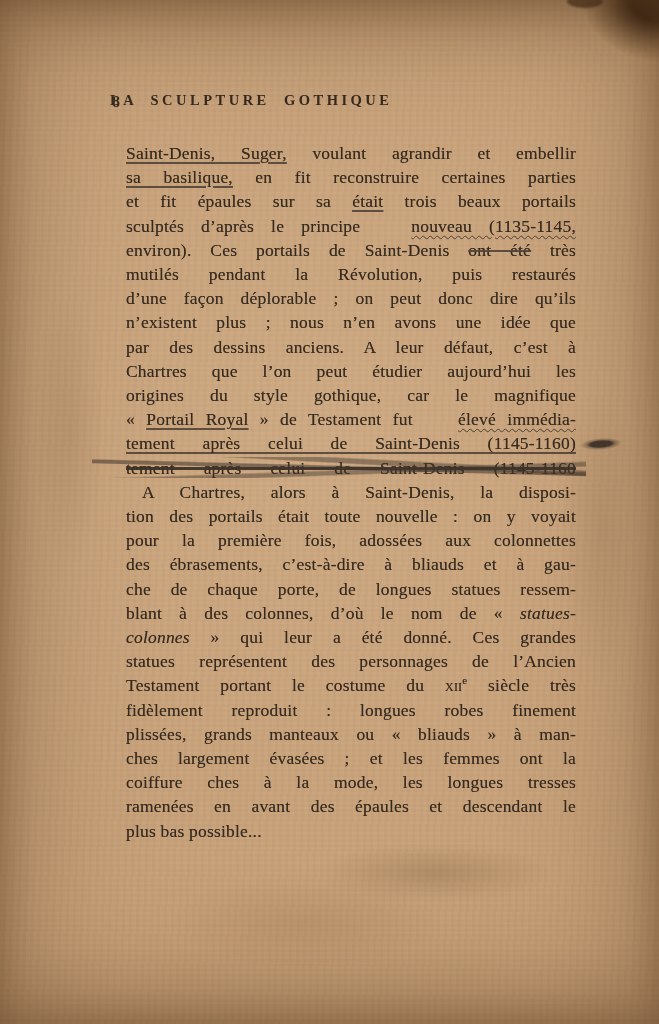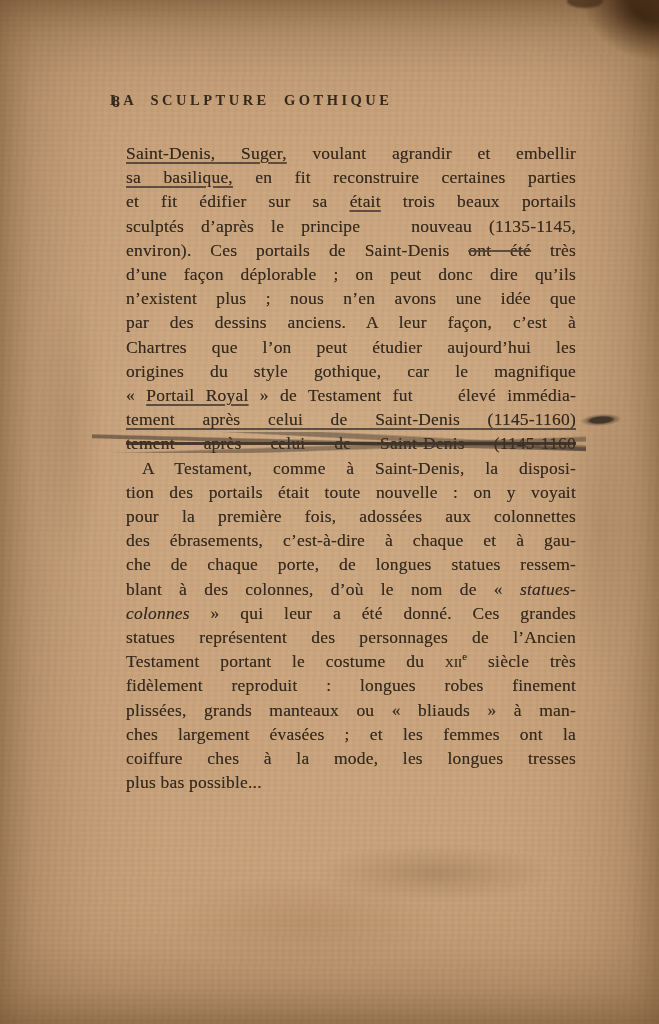--- a/index.html
+++ b/index.html
@@ -36,21 +36,21 @@
   .pnum { position:absolute; left:2px; top:1px; font-size:16px; font-weight:700; letter-spacing:1px; }
   .rtitle { display:block; text-align:left; font-size:14.5px; font-weight:700; letter-spacing:3.5px; word-spacing:7px; }
 
   .body { position:absolute; left:126px; top:141px; width:450px; }
   .line { position:relative; font-size:17.5px; line-height:24.2px; letter-spacing:.2px;
     text-align:justify; text-align-last:justify; text-shadow:0 0 .4px rgba(53,42,31,.55); }
   .line.no-just { text-align-last:left; }
   .line.indent { text-indent:16px; }
 
   .m-u { text-decoration: underline; text-decoration-color: rgba(86,73,60,.8); text-decoration-thickness:1.7px; text-underline-offset:3px; }
-  .m-wavy { text-decoration-style: wavy; text-decoration-color: rgba(86,73,60,.7); text-decoration-thickness:1.3px; text-underline-offset:3px;margin-left:34px; }
+  .m-wavy { text-decoration: underline; text-decoration-style: wavy; text-decoration-color: rgba(86,73,60,.7); text-decoration-thickness:1.3px; text-underline-offset:3px;margin-left:34px; }
   .m-pstrike { text-decoration: line-through; text-decoration-color: rgba(86,73,60,.8); text-decoration-thickness:1.7px; }
   .m-xstrike { text-decoration: line-through; text-decoration-color: rgba(60,49,40,.85); text-decoration-thickness:3px; }
   .m-i { font-style: italic; }
   .m-sc { font-variant: small-caps; }
   .m-sup { vertical-align: super; font-size:.62em; line-height:0; }
 
   .scribble-overlay { position:absolute; left:-34px; right:-10px; top:1px; height:21px; pointer-events:none;
     background:
       linear-gradient(1.5deg, transparent 42%, rgba(64,53,44,.55) 45% 53%, transparent 57%),
       linear-gradient(-2deg, transparent 28%, rgba(64,53,44,.45) 32% 40%, transparent 45%),
@@ -73,42 +73,44 @@
 
   <header class="header">
     <span class="pnum">8</span>
     <span class="rtitle">LA SCULPTURE GOTHIQUE</span>
   </header>
 
   <main class="body">
     <div class="text">
         <div class="line"><span class="m-u">Saint-Denis, Suger,</span><span> voulant agrandir et embellir</span></div>
         <div class="line"><span class="m-u">sa basilique,</span><span> en fit reconstruire certaines parties</span></div>
-        <div class="line"><span>et fit édifier sur sa </span><span class="m-u">était</span><span> trois beaux portails</span></div>
+        <div class="line"><span>et fit épaules sur sa </span><span class="m-u">était</span><span> trois beaux portails</span></div>
         <div class="line"><span>sculptés d’après le principe </span><span class="m-wavy">nouveau (1135-1145,</span></div>
         <div class="line"><span>environ). Ces portails de Saint-Denis </span><span class="m-pstrike">ont été</span><span> très</span></div>
+        <div class="line"><span>mutilés pendant la Révolution, puis restaurés</span></div>
         <div class="line"><span>d’une façon déplorable ; on peut donc dire qu’ils</span></div>
         <div class="line"><span>n’existent plus ; nous n’en avons une idée que</span></div>
-        <div class="line"><span>par des dessins anciens. A leur façon, c’est à</span></div>
+        <div class="line"><span>par des dessins anciens. A leur défaut, c’est à</span></div>
         <div class="line"><span>Chartres que l’on peut étudier aujourd’hui les</span></div>
         <div class="line"><span>origines du style gothique, car le magnifique</span></div>
         <div class="line"><span>« </span><span class="m-u">Portail Royal</span><span> » de Testament fut </span><span class="m-wavy">élevé immédia-</span></div>
         <div class="line"><span class="m-u">tement après celui de Saint-Denis (1145-1160)</span><span class="trail-scribble"></span></div>
         <div class="line"><span class="m-xstrike">tement après celui de Saint-Denis (1145-1160</span><span class="scribble-overlay"></span></div>
-        <div class="line indent"><span>A Testament, comme à Saint-Denis, la disposi-</span></div>
+        <div class="line indent"><span>A Chartres, alors à Saint-Denis, la disposi-</span></div>
         <div class="line"><span>tion des portails était toute nouvelle : on y voyait</span></div>
         <div class="line"><span>pour la première fois, adossées aux colonnettes</span></div>
-        <div class="line"><span>des ébrasements, c’est-à-dire à chaque et à gau-</span></div>
+        <div class="line"><span>des ébrasements, c’est-à-dire à bliauds et à gau-</span></div>
         <div class="line"><span>che de chaque porte, de longues statues ressem-</span></div>
         <div class="line"><span>blant à des colonnes, d’où le nom de « </span><span class="m-i">statues-</span></div>
         <div class="line"><span class="m-i">colonnes</span><span> » qui leur a été donné. Ces grandes</span></div>
         <div class="line"><span>statues représentent des personnages de l’Ancien</span></div>
         <div class="line"><span>Testament portant le costume du </span><span class="m-sc">xii</span><span class="m-sup">e</span><span> siècle très</span></div>
         <div class="line"><span>fidèlement reproduit : longues robes finement</span></div>
         <div class="line"><span>plissées, grands manteaux ou « bliauds » à man-</span></div>
         <div class="line"><span>ches largement évasées ; et les femmes ont la</span></div>
         <div class="line"><span>coiffure ches à la mode, les longues tresses</span></div>
+        <div class="line"><span>ramenées en avant des épaules et descendant le</span></div>
         <div class="line no-just"><span>plus bas possible...</span></div>
       </div>
   </main>
 
   <div class="vignette"></div>
 </div>
 
 </body></html>

